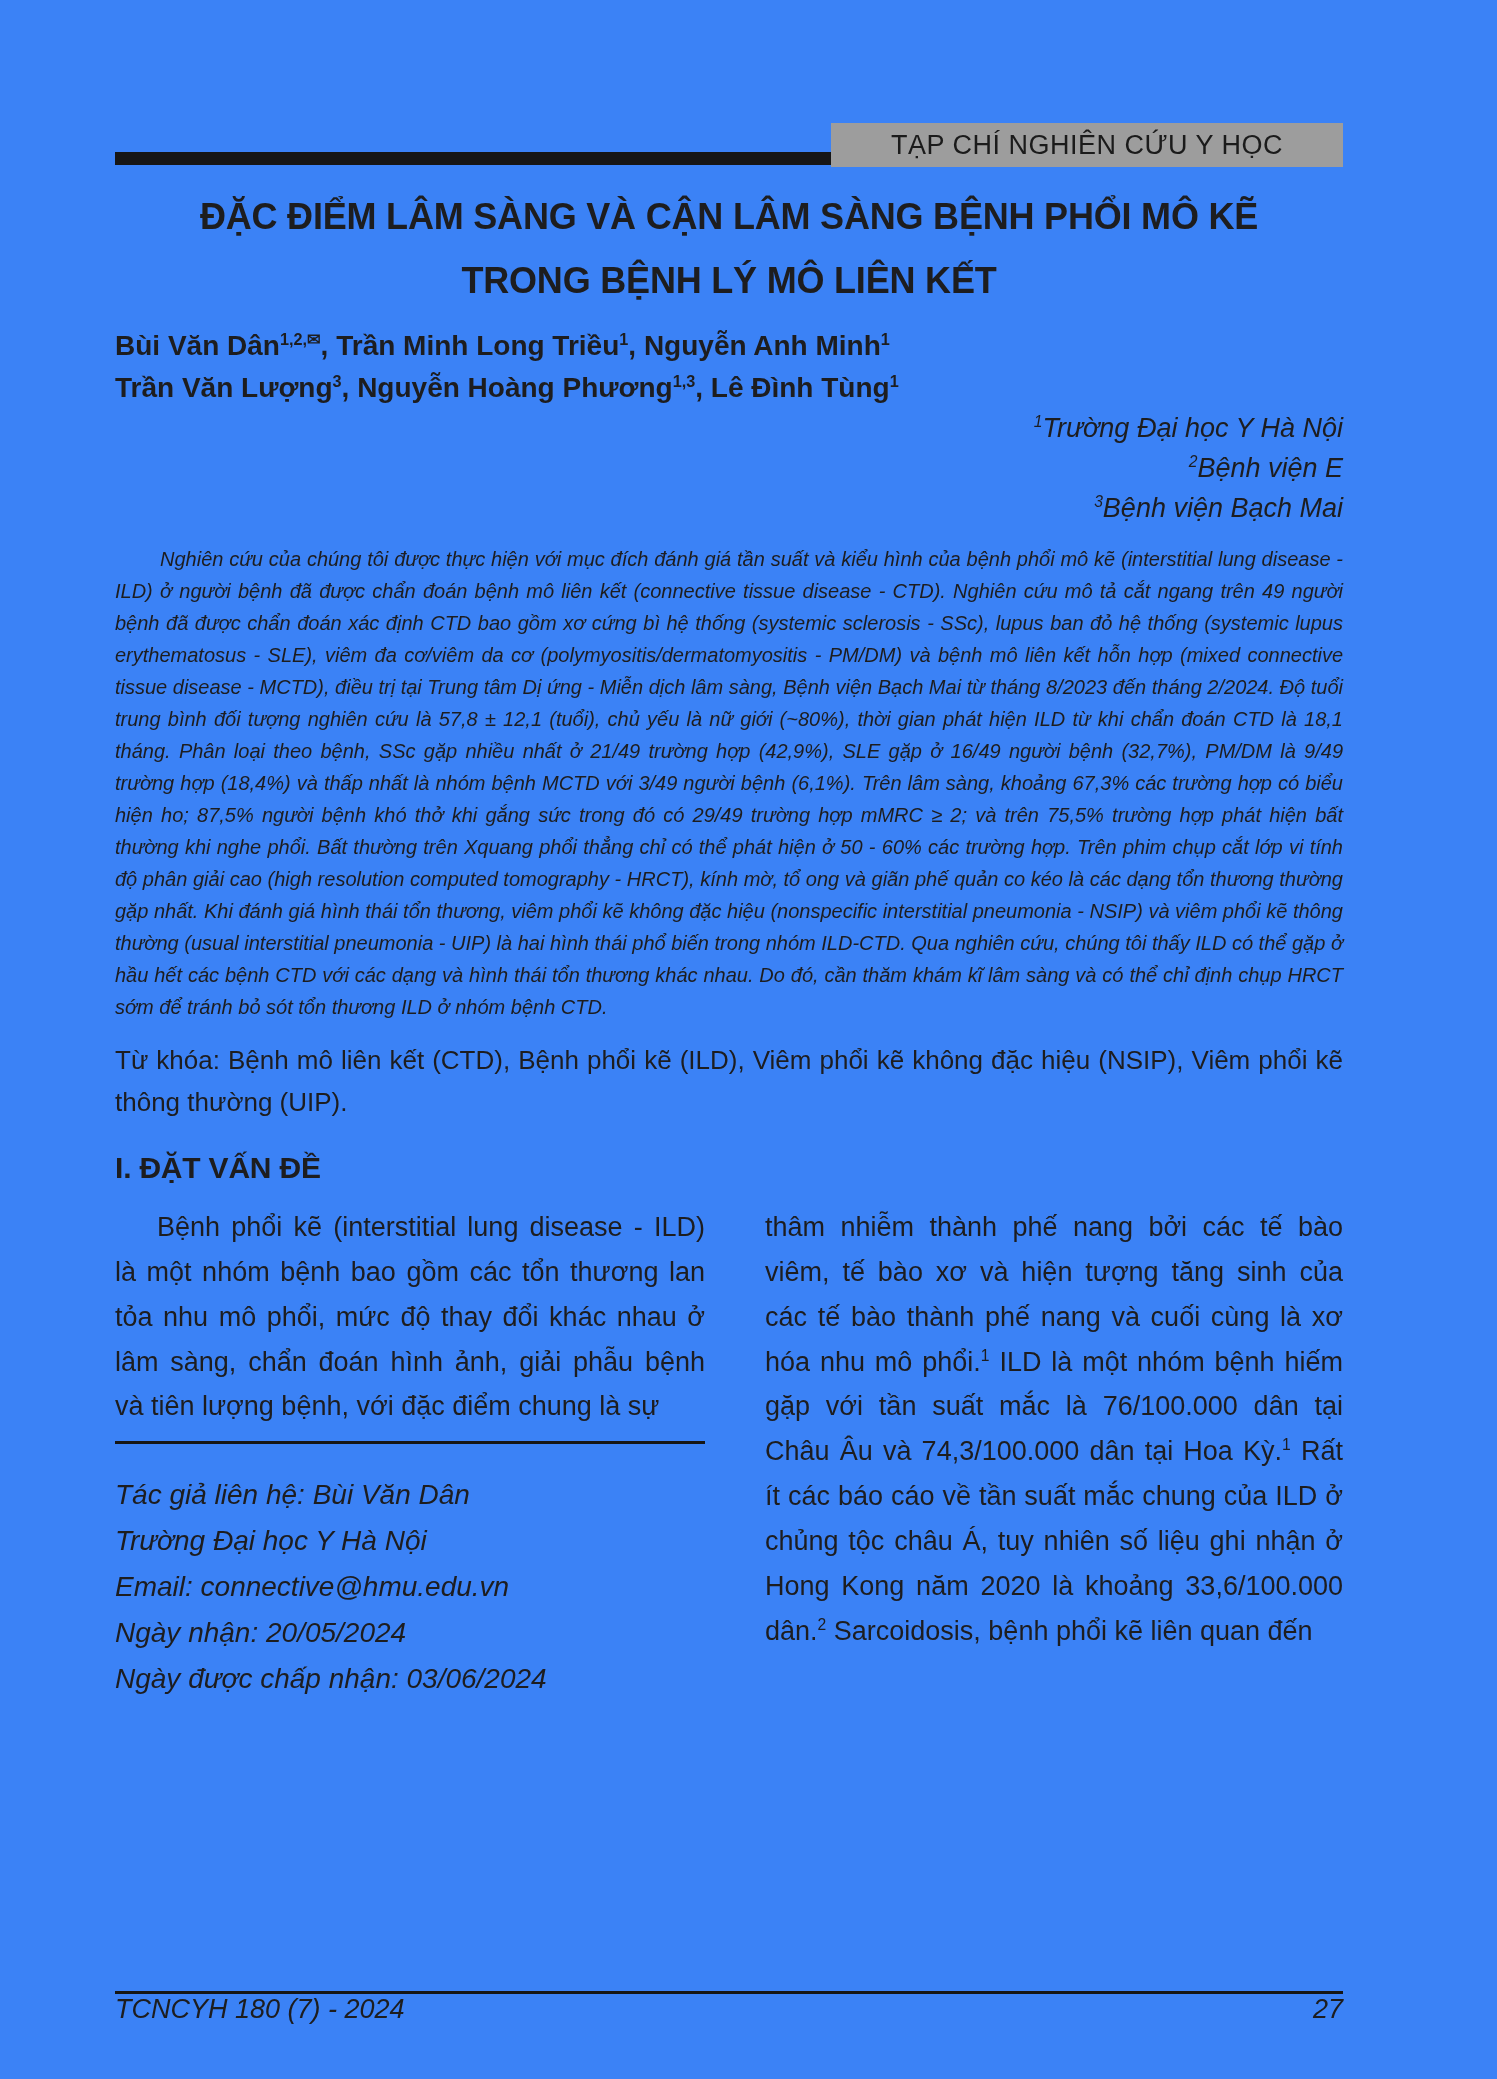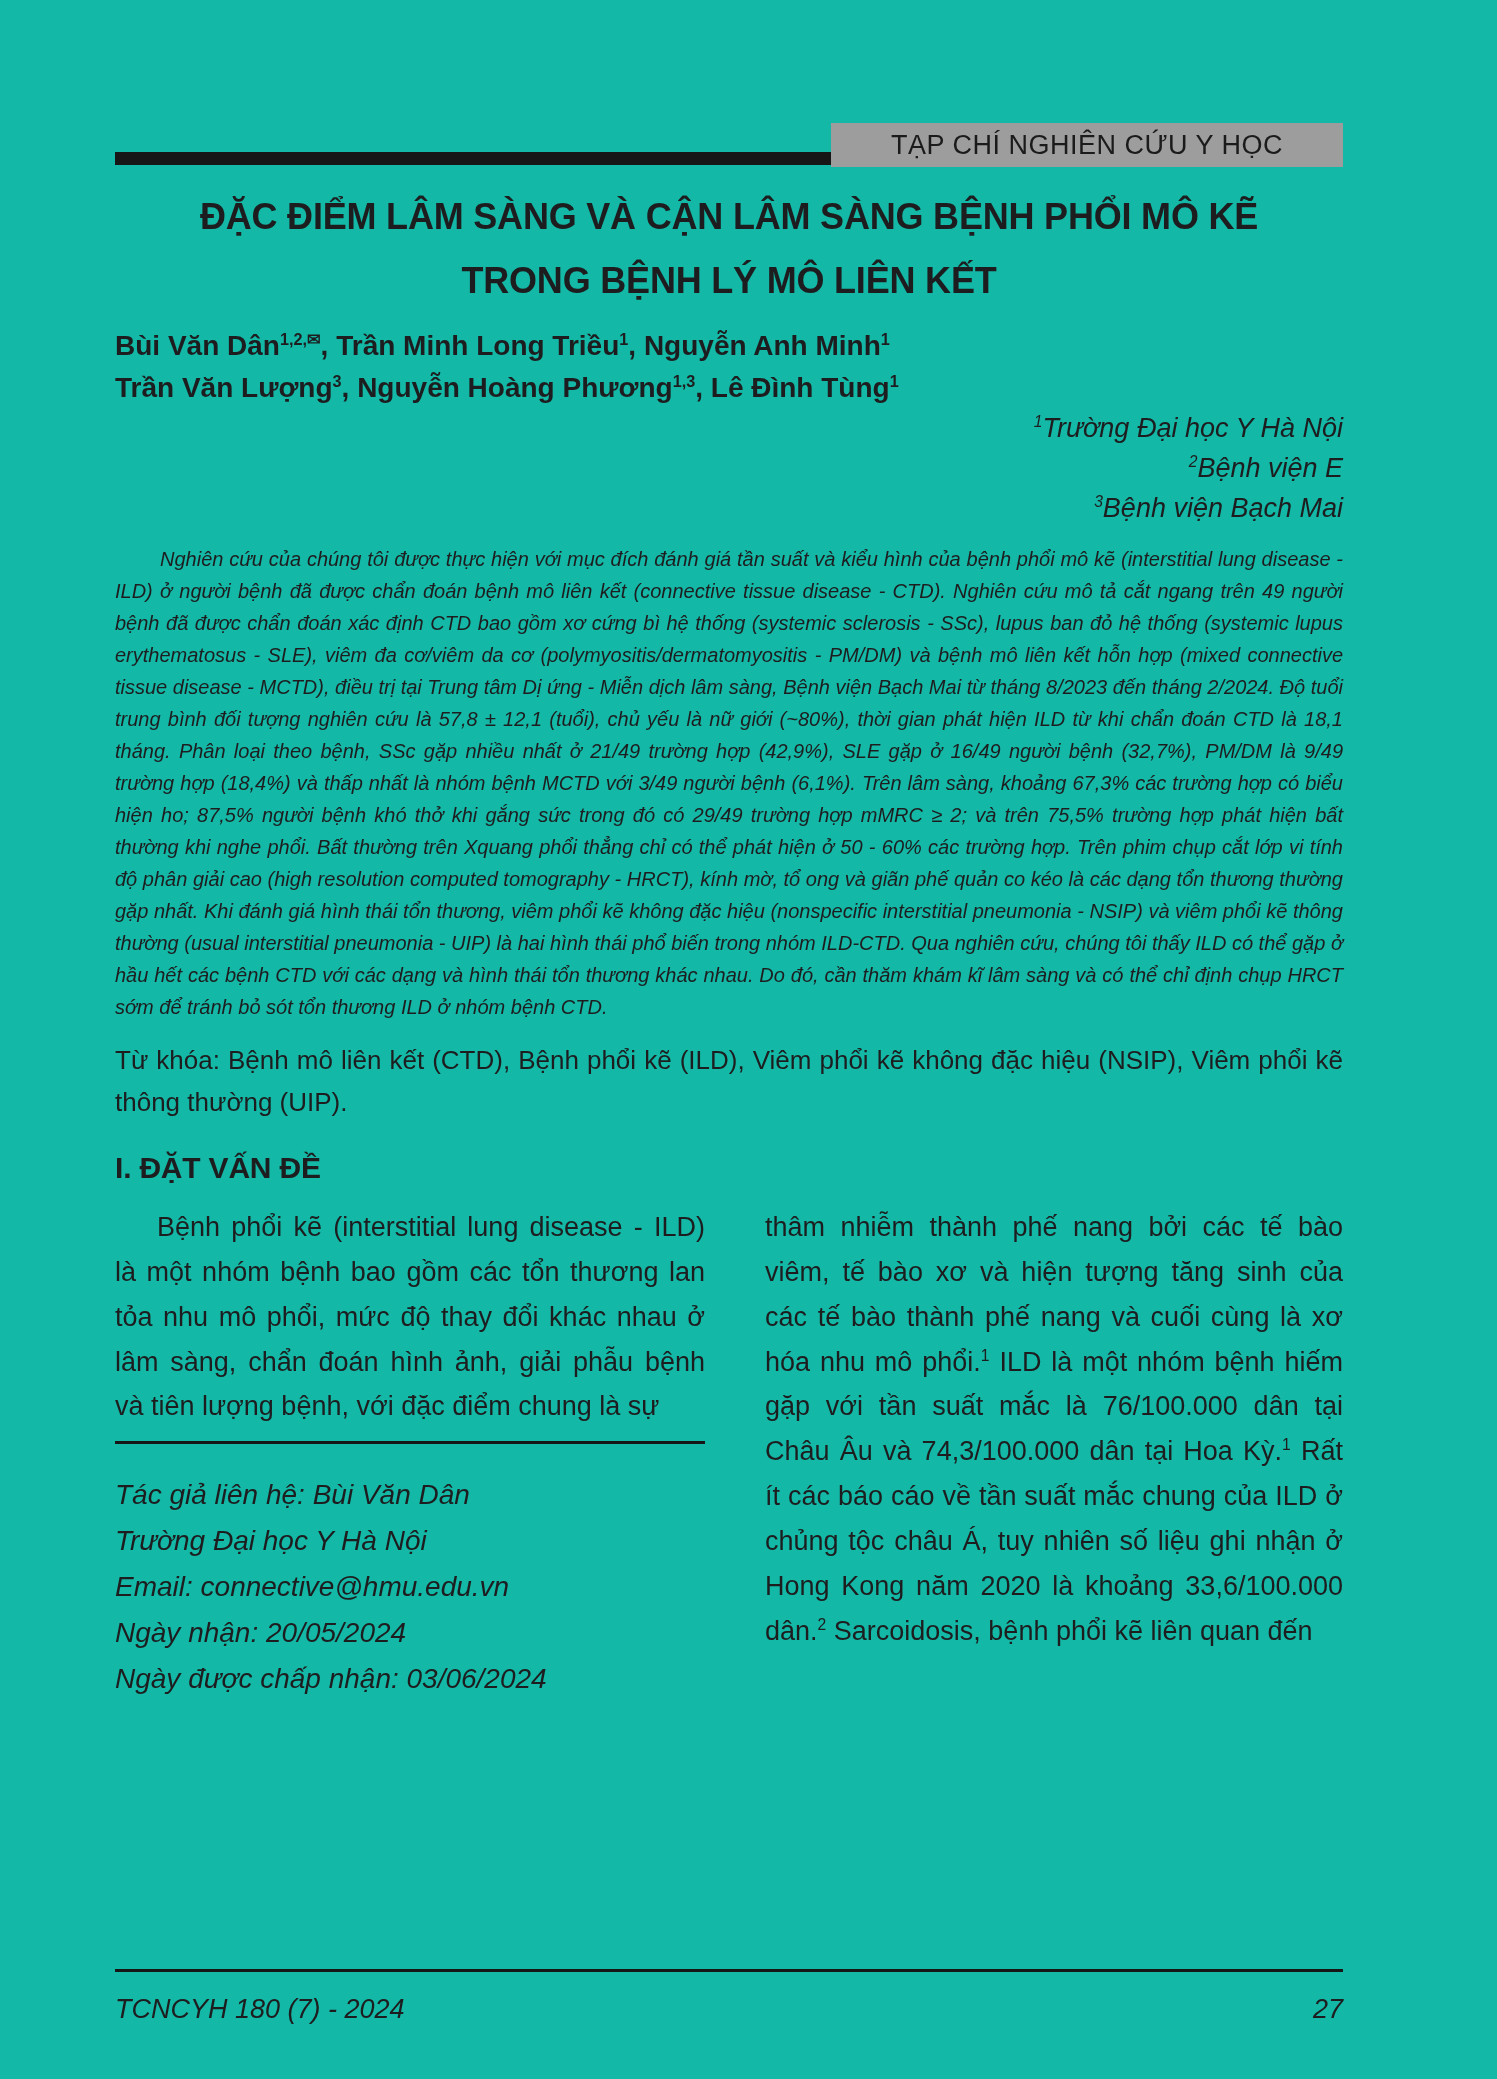--- a/index.html
+++ b/index.html
@@ -1,21 +1,21 @@
 <!DOCTYPE html>
 <html lang="vi"><head>
 <meta charset="utf-8">
 <style>
   html,body{margin:0;padding:0;background:#ffffff;}
   .page{
     width:1497px;height:2079px;box-sizing:border-box;
     padding:123px 154px 54px 115px;
     display:flex;flex-direction:column;
     font-family:"Liberation Sans",sans-serif;
-    color:#1d1d1f;background:#14b8a6;
+    color:#1d1d1f;background:#3b82f6;
   }
   
   .masthead{display:flex;align-items:flex-end;}
   .masthead-bar{flex:1;height:13px;background:#161616;margin-bottom:2px;}
   .journal-tag{
     width:512px;height:44px;background:#9d9d9d;
     display:flex;align-items:center;justify-content:center;
     font-size:27px;color:#1b1b1b;letter-spacing:.5px;white-space:nowrap;
   }
   
@@ -33,21 +33,21 @@
   .section-heading{margin:28px 0 0;font-size:30px;font-weight:bold;letter-spacing:-.2px;}
   .columns{display:flex;gap:60px;margin-top:20px;}
   .col-left{flex:0 0 590px;display:flex;flex-direction:column;}
   .col-right{flex:1;}
   .body-para{margin:0;font-size:27px;line-height:1.66;text-align:justify;}
   .indent{text-indent:42px;}
   
   .contact{margin-top:12px;border-top:3px solid #161616;padding-top:28px;font-style:italic;font-size:28px;line-height:1.64;}
   
   .page-footer{
-    margin-top:auto;border-top:3px solid #161616;padding-top:22px;
+    margin-top:auto;border-top:3px solid #161616;
     display:flex;justify-content:space-between;align-items:flex-start;
     font-style:italic;font-size:27px;
   }
 </style>
 </head>
 <body>
 
 <div class="page">
 
   <div class="masthead">

